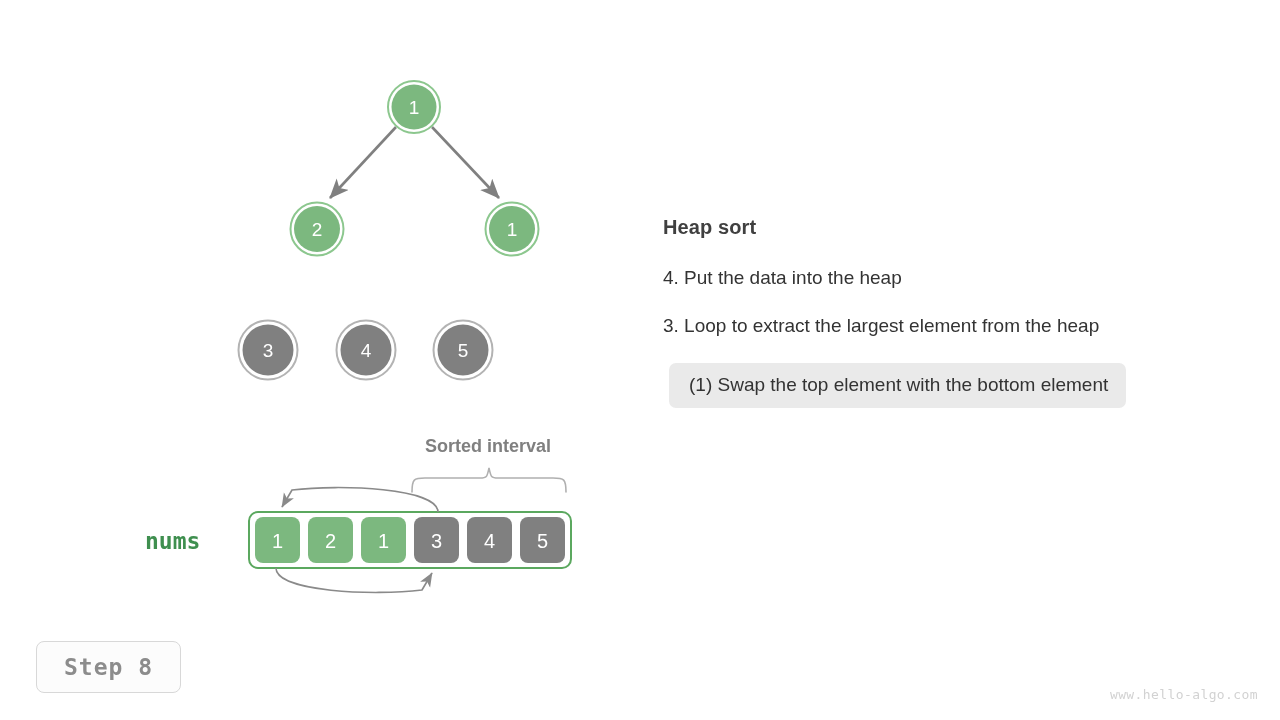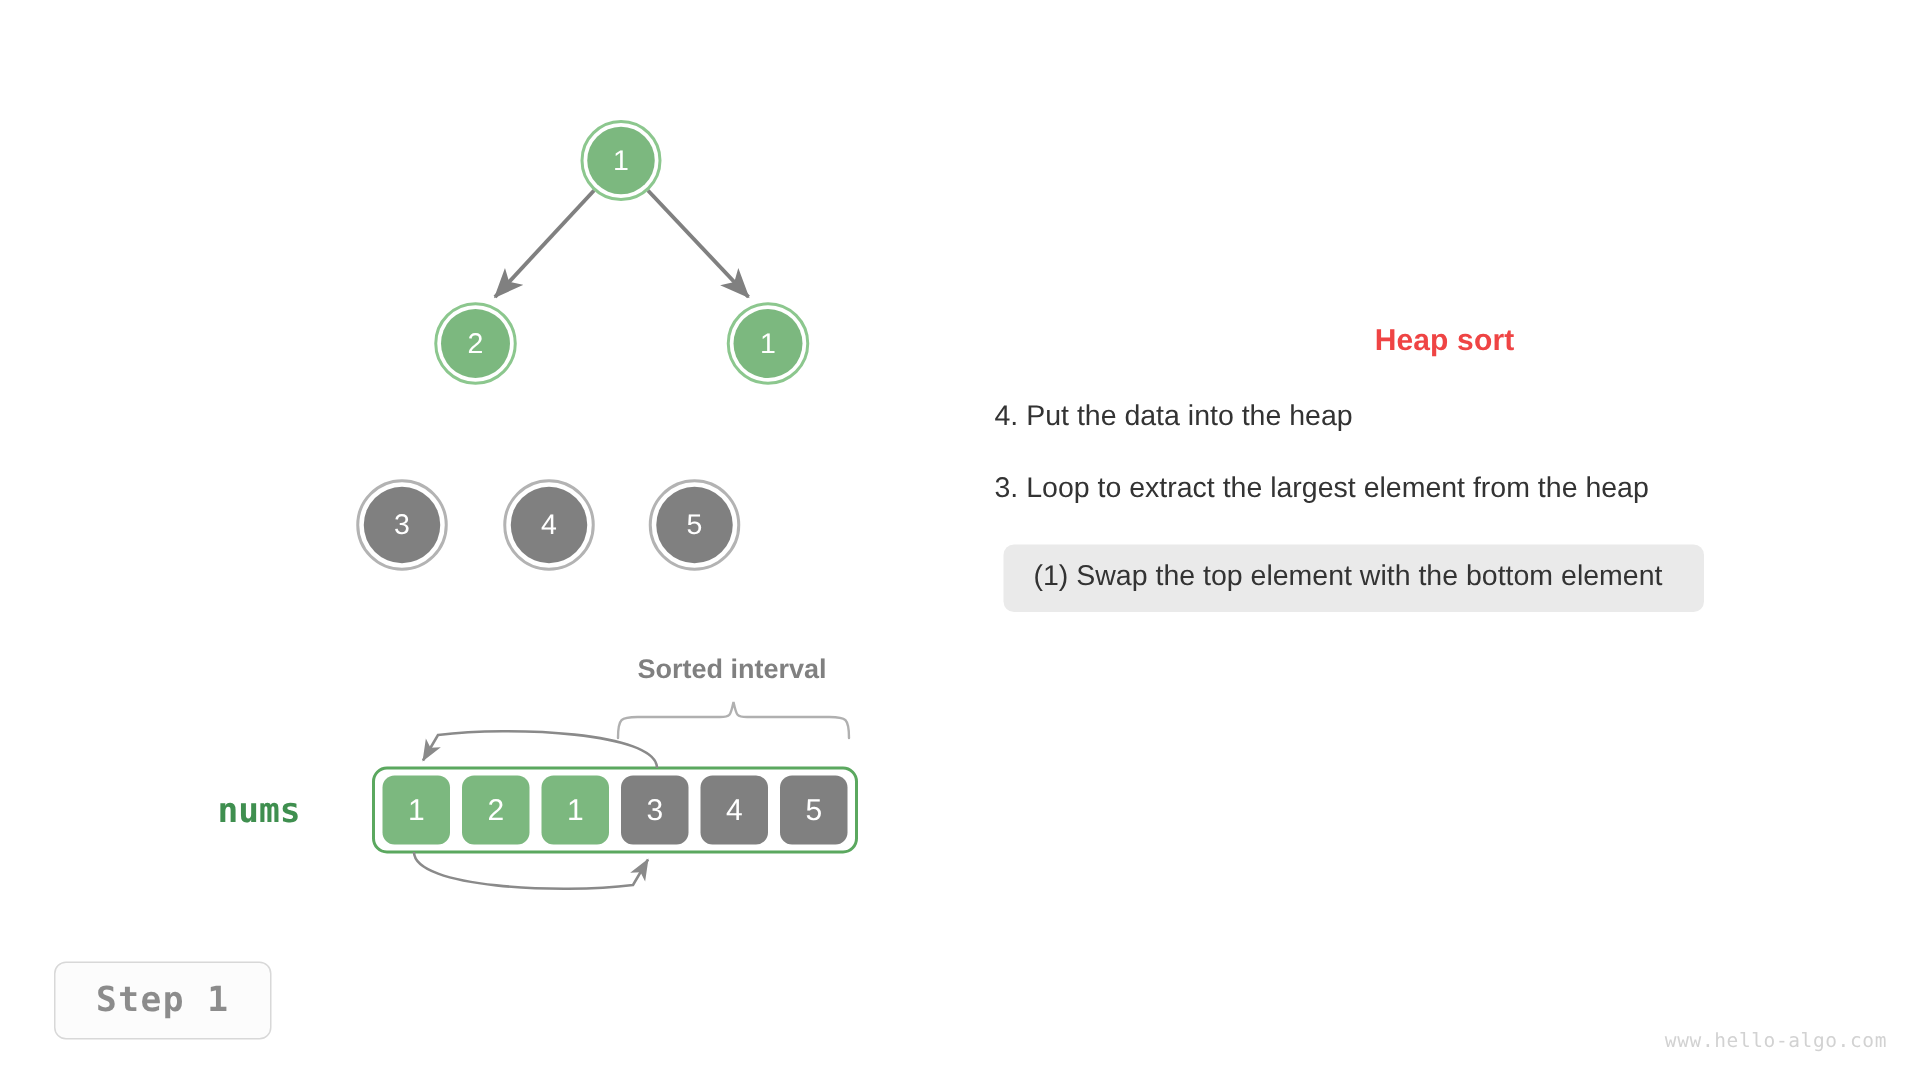--- a/index.html
+++ b/index.html
@@ -65,36 +65,35 @@
   
   #panel {
     position: absolute;
     left: 663px;
     top: 216px;
     width: 600px;
   }
   #panel-title {
     font-size: 20px;
     font-weight: bold;
-    color: #ef4444;
+    color: #404040;
     margin: 0 0 28px 0;
     letter-spacing: 0.1px;
-    text-align: center;
   }
   .step-line {
     font-size: 19px;
     color: #333333;
     margin: 0 0 26px 0;
     white-space: nowrap;
   }
   #substep-box {
     display: inline-block;
     background: #eaeaea;
     border-radius: 7px;
-    padding: 11px 28px 12px 20px;
+    padding: 11px 18px 12px 20px;
     margin-left: 6px;
     font-size: 19px;
     color: #333333;
     white-space: nowrap;
   }
 
   
   #step-badge {
     position: absolute;
     left: 36px;
@@ -226,17 +225,17 @@
     </g>
   </svg>
 
   <div id="panel">
     <h1 id="panel-title">Heap sort</h1>
     <p class="step-line">4. Put the data into the heap</p>
     <p class="step-line">3. Loop to extract the largest element from the heap</p>
     <div id="substep-box">(1) Swap the top element with the bottom element</div>
   </div>
 
-  <div id="step-badge">Step 1</div>
+  <div id="step-badge">Step 8</div>
 
   <div id="watermark">www.hello-algo.com</div>
 
 </div>
 
 </body></html>

